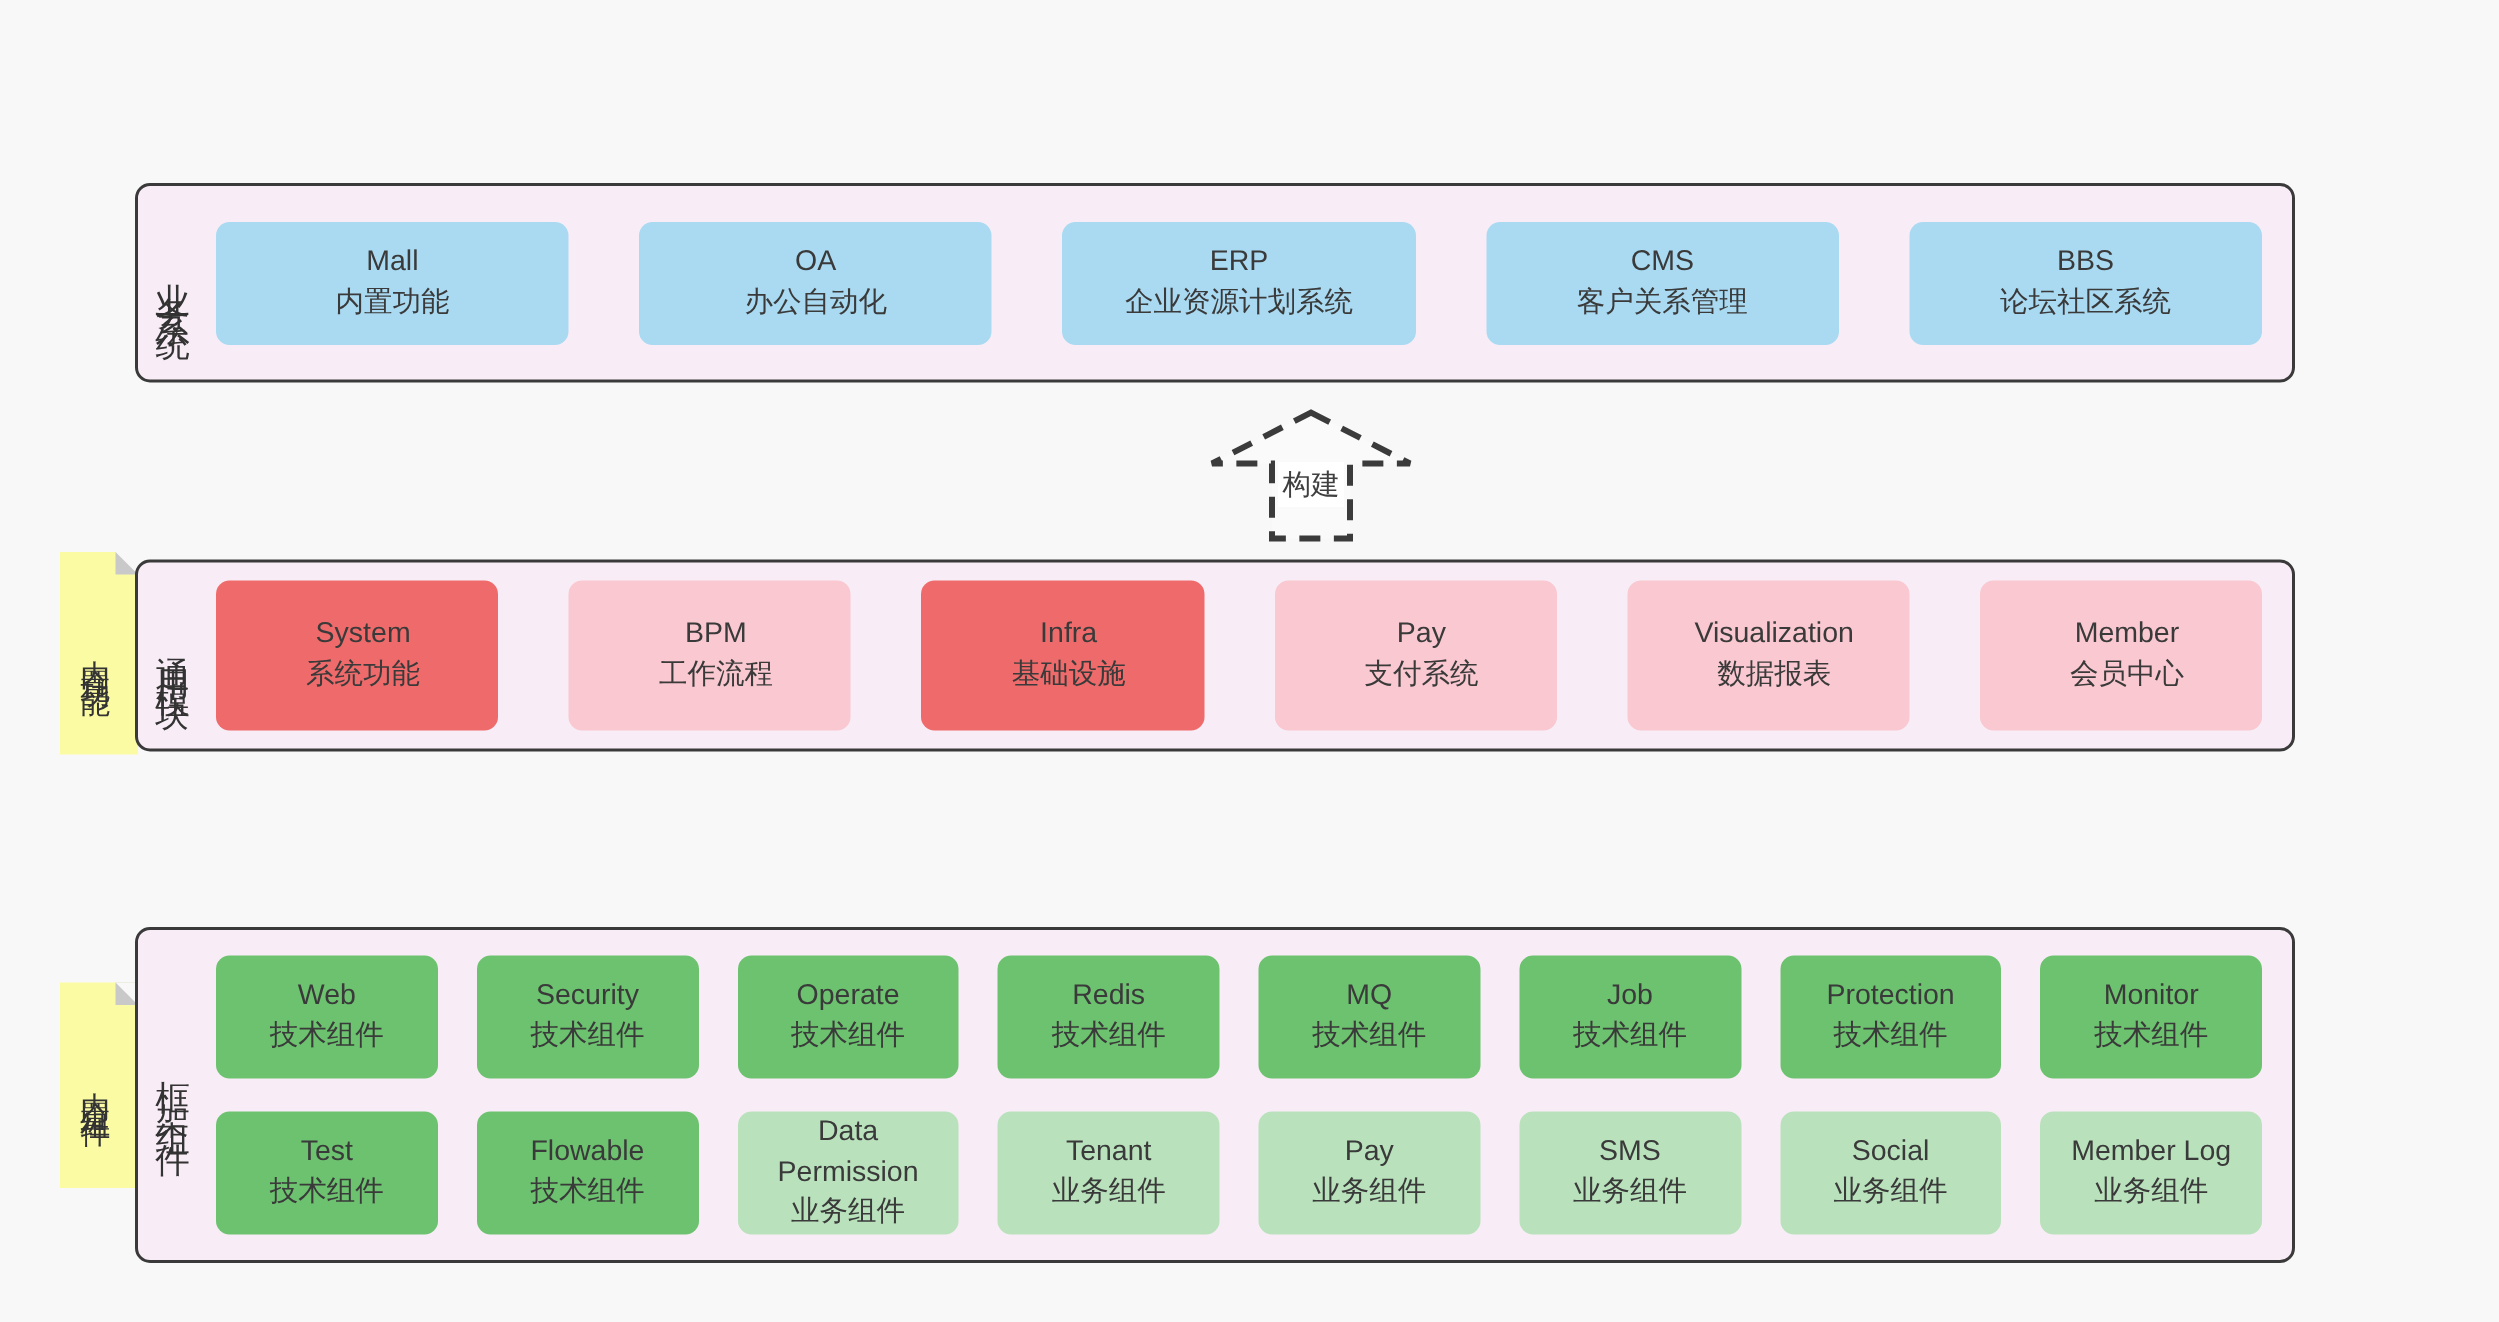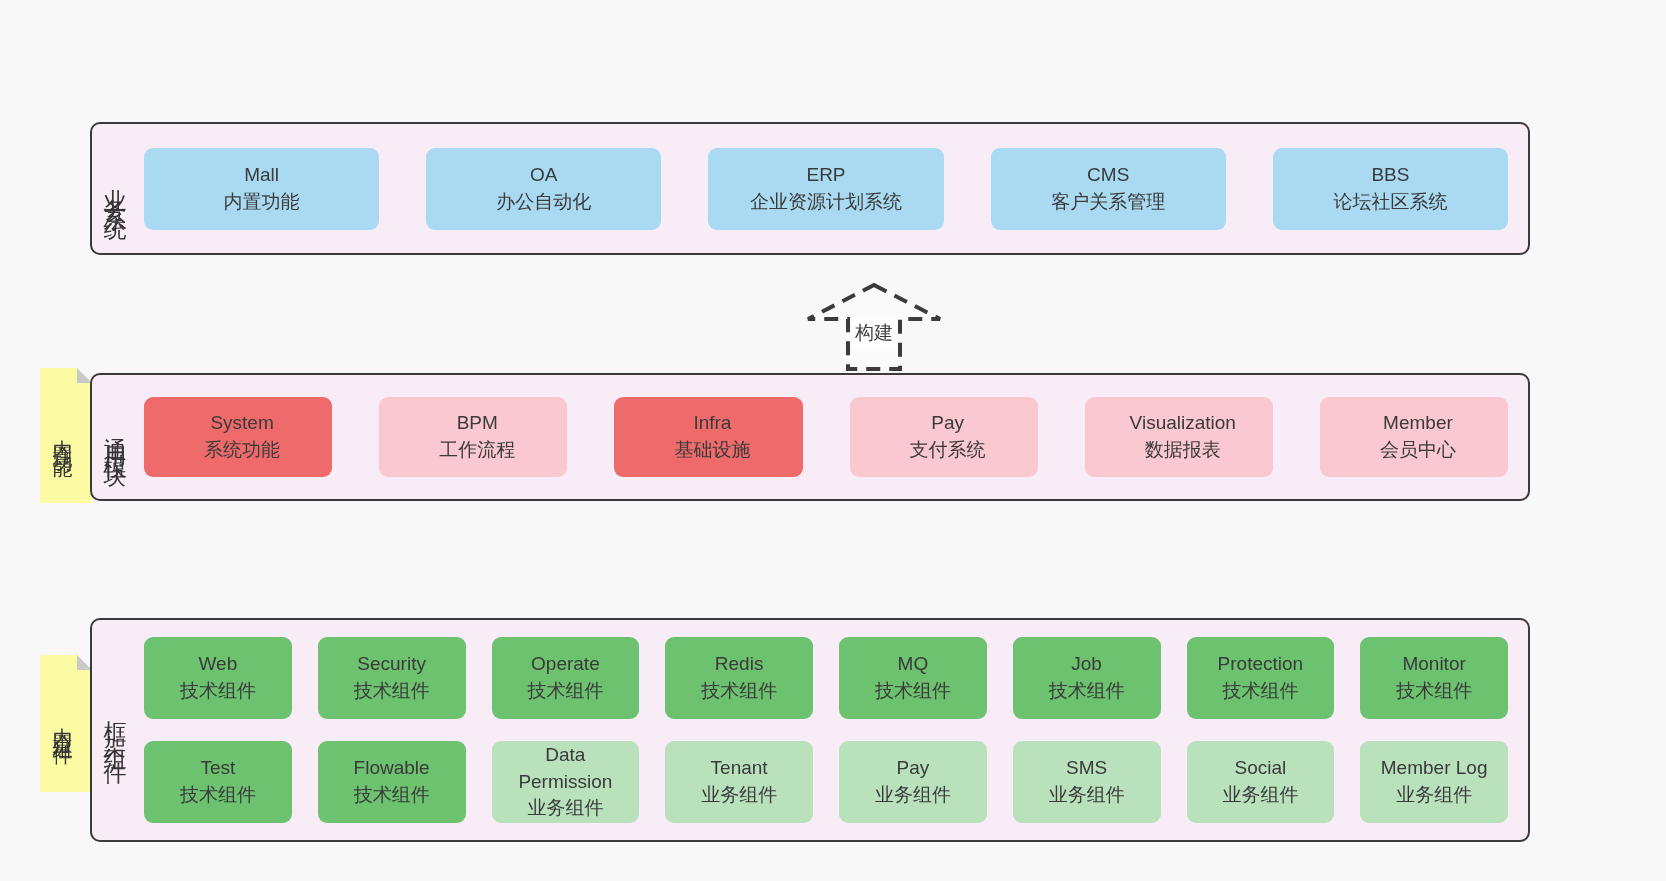--- a/index.html
+++ b/index.html
@@ -72,21 +72,21 @@
     flex-direction:column;
     align-items:center;
     justify-content:center;
     text-align:center;
     color:#3a3a3a;
     font-size:19px;
     line-height:1.4;
     padding:0 8px;
     box-sizing:border-box;
   }
-  #sec-modules .box{height:80px;padding-left:16px;}
+  #sec-modules .box{height:100px;padding-left:16px;}
   .blue{background:#a9daf2;}
   .red{background:#ef6b6b;}
   .pink{background:#f9c8d0;}
   .green{background:#6cc26f;}
   .lightgreen{background:#b9e2bc;}
 
   
   .note{
     position:absolute;
     left:40px;
@@ -117,21 +117,21 @@
     margin-right:6px;
   }
 
   
   .arrow{
     position:absolute;
     width:140px;
     height:92px;
     z-index:0;
   }
-  #arrow-build{left:804px;top:281px;}
+  #arrow-build{left:804px;top:271px;}
   #arrow-implement{left:820px;top:516px;}
   .arrow svg{display:block;width:100%;height:100%;}
   .arrow-label{
     position:absolute;
     left:50%;
     top:37px;
     transform:translateX(-50%);
     background:#ffffff;
     font-size:19px;
     color:#3f3f3f;

